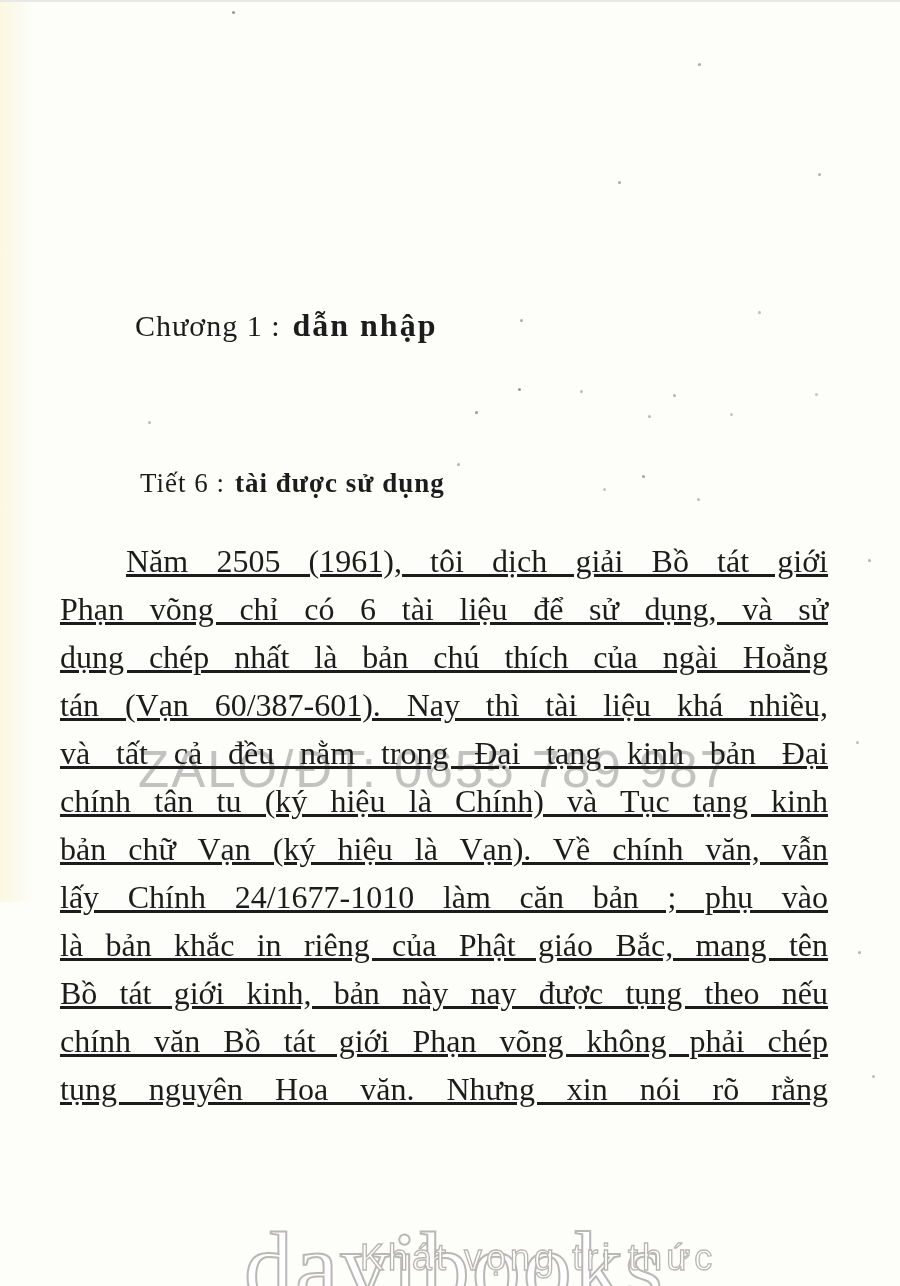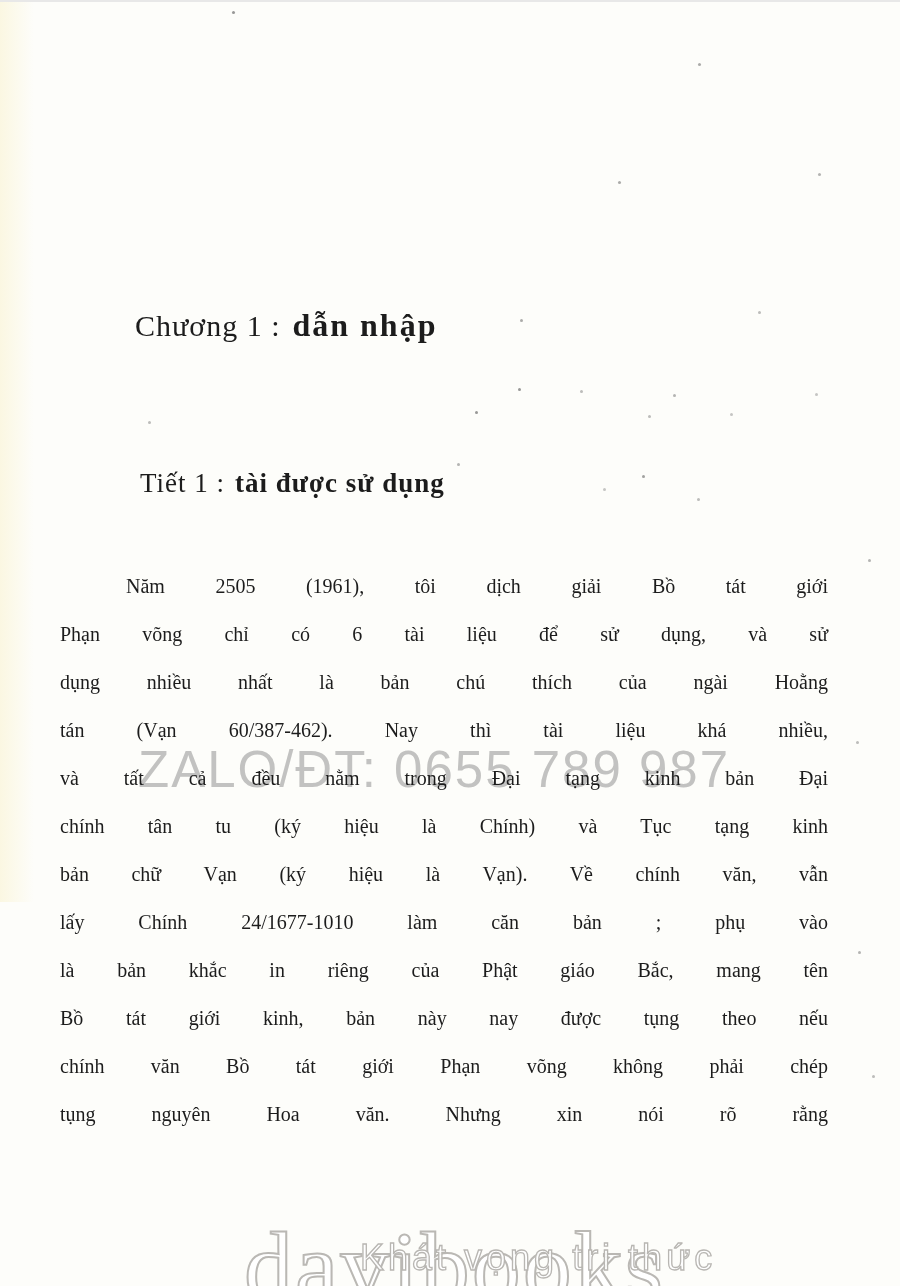--- a/index.html
+++ b/index.html
@@ -90,23 +90,24 @@
   .section-heading .h-title {
     font-size: 27px;
     font-weight: 700;
     letter-spacing: 1px;
     margin-left: 6px;
   }
 
   .body-paragraph {
     position: absolute;
     left: 60px;
-    top: 560px;
+    top: 535px;
     width: 768px;
-    font-size: 20px;
+    font-size: 32px;
+    text-decoration: underline;
   }
   .body-paragraph .text-line {
     height: 48px;
     line-height: 48px;
     text-align: justify;
     text-align-last: justify;
     white-space: normal;
   }
   .body-paragraph .text-line.indent {
     padding-left: 66px;
@@ -160,31 +161,31 @@
 
   <div class="scan-edge"></div>
   <div class="speckles"></div>
 
   <div class="chapter-heading">
     <span class="h-prefix">Chương 1 :</span>
     <span class="h-title">dẫn nhập</span>
   </div>
 
   <div class="section-heading">
-    <span class="h-prefix">Tiết 1 :</span>
+    <span class="h-prefix">Tiết 6 :</span>
     <span class="h-title">tài được sử dụng</span>
   </div>
 
   <div class="watermark-contact">ZALO/ĐT: 0655 789 987</div>
 
   <div class="body-paragraph">
     <div class="text-line indent">Năm 2505 (1961), tôi dịch giải Bồ tát giới</div>
     <div class="text-line">Phạn võng chỉ có 6 tài liệu để sử dụng, và sử</div>
-    <div class="text-line">dụng nhiều nhất là bản chú thích của ngài Hoằng</div>
-    <div class="text-line">tán (Vạn 60/387-462). Nay thì tài liệu khá nhiều,</div>
+    <div class="text-line">dụng chép nhất là bản chú thích của ngài Hoằng</div>
+    <div class="text-line">tán (Vạn 60/387-601). Nay thì tài liệu khá nhiều,</div>
     <div class="text-line">và tất cả đều nằm trong Đại tạng kinh bản Đại</div>
     <div class="text-line">chính tân tu (ký hiệu là Chính) và Tục tạng kinh</div>
     <div class="text-line">bản chữ Vạn (ký hiệu là Vạn). Về chính văn, vẫn</div>
     <div class="text-line">lấy Chính 24/1677-1010 làm căn bản ; phụ vào</div>
     <div class="text-line">là bản khắc in riêng của Phật giáo Bắc, mang tên</div>
     <div class="text-line">Bồ tát giới kinh, bản này nay được tụng theo nếu</div>
     <div class="text-line">chính văn Bồ tát giới Phạn võng không phải chép</div>
     <div class="text-line">tụng nguyên Hoa văn. Nhưng xin nói rõ rằng</div>
   </div>
 

